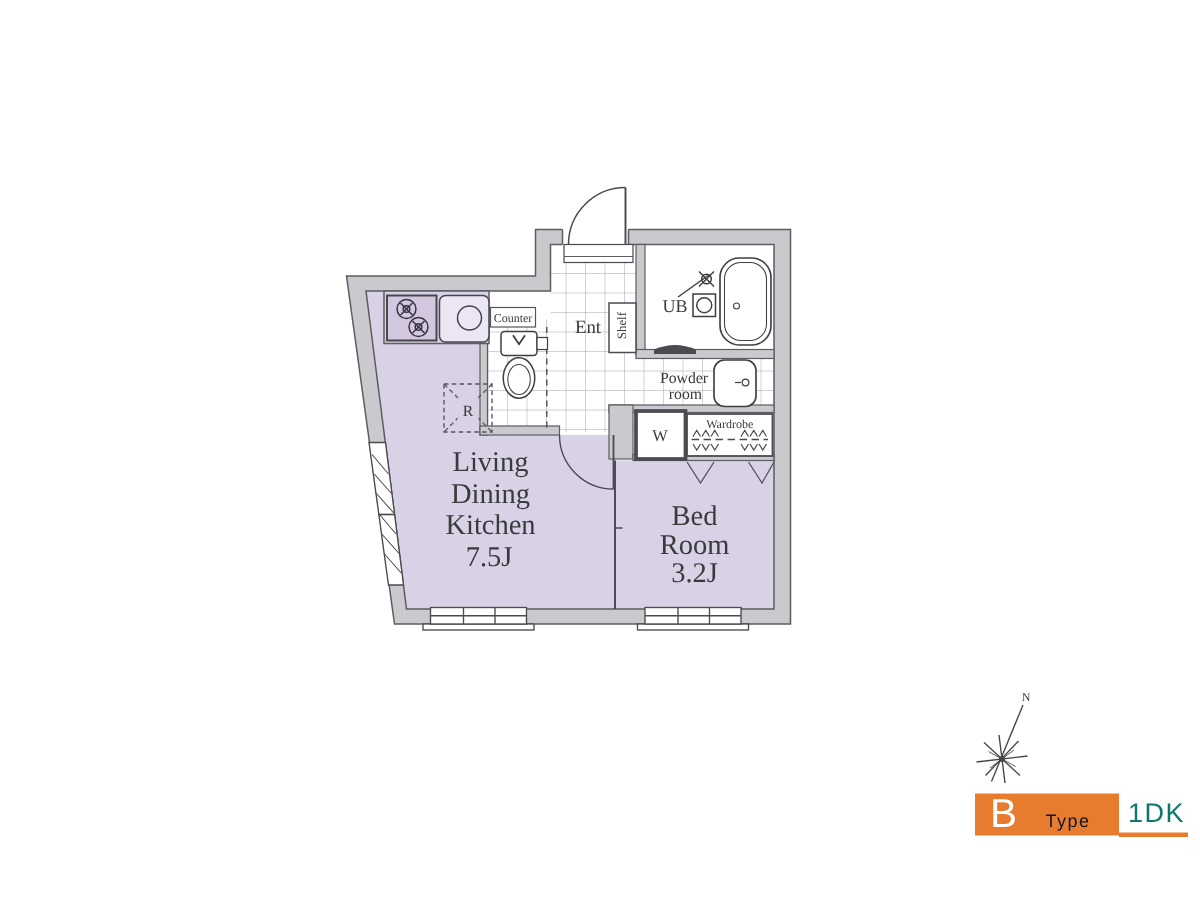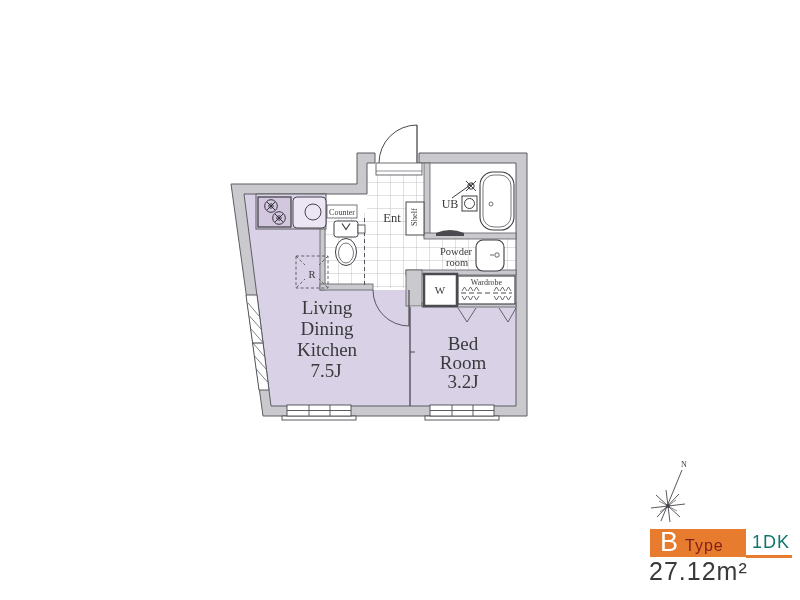--- a/index.html
+++ b/index.html
@@ -5,21 +5,21 @@
   html,body{margin:0;padding:0;background:#ffffff;}
   .stage{position:relative;width:800px;height:600px;background:#fff;overflow:hidden;
          font-family:"Liberation Sans",sans-serif;}
   .plan-svg{position:absolute;left:0;top:0;}
   .plan-text{font-family:"Liberation Serif",serif;fill:#3a3a3c;}
   
   .legend-box{position:absolute;left:650px;top:529px;width:96px;height:28px;
               background:#e87c2e;display:flex;align-items:baseline;padding-left:10px;
               box-sizing:border-box;}
   .legend-letter{color:#fff;font-size:27px;line-height:27px;font-weight:400;}
-  .legend-word{color:#7f1d1d;font-size:16px;margin-left:7px;letter-spacing:1px;}
+  .legend-word{color:#0f172a;font-size:12px;margin-left:19px;letter-spacing:1px;}
   .legend-layout{position:absolute;left:752px;top:532px;font-size:18px;color:#0f766e;
                  letter-spacing:1px;}
   .legend-underline{position:absolute;left:746px;top:555px;width:46px;height:3px;
                     background:#e87c2e;}
   .legend-area{position:absolute;left:649px;top:557px;font-size:25px;color:#3a3a3a;
                letter-spacing:1px;}
 </style>
 </head>
 <body>
 
@@ -219,15 +219,14 @@
     <text class="plan-text" x="684" y="467" font-size="8" text-anchor="middle" stroke="none">N</text>
   </g>
 </svg>
 
 <div class="legend-box">
   <span class="legend-letter">B</span>
   <span class="legend-word">Type</span>
 </div>
 <div class="legend-layout">1DK</div>
 <div class="legend-underline"></div>
-<div class="legend-area">27.12m²</div>
 
 </div>
 
 </body></html>

